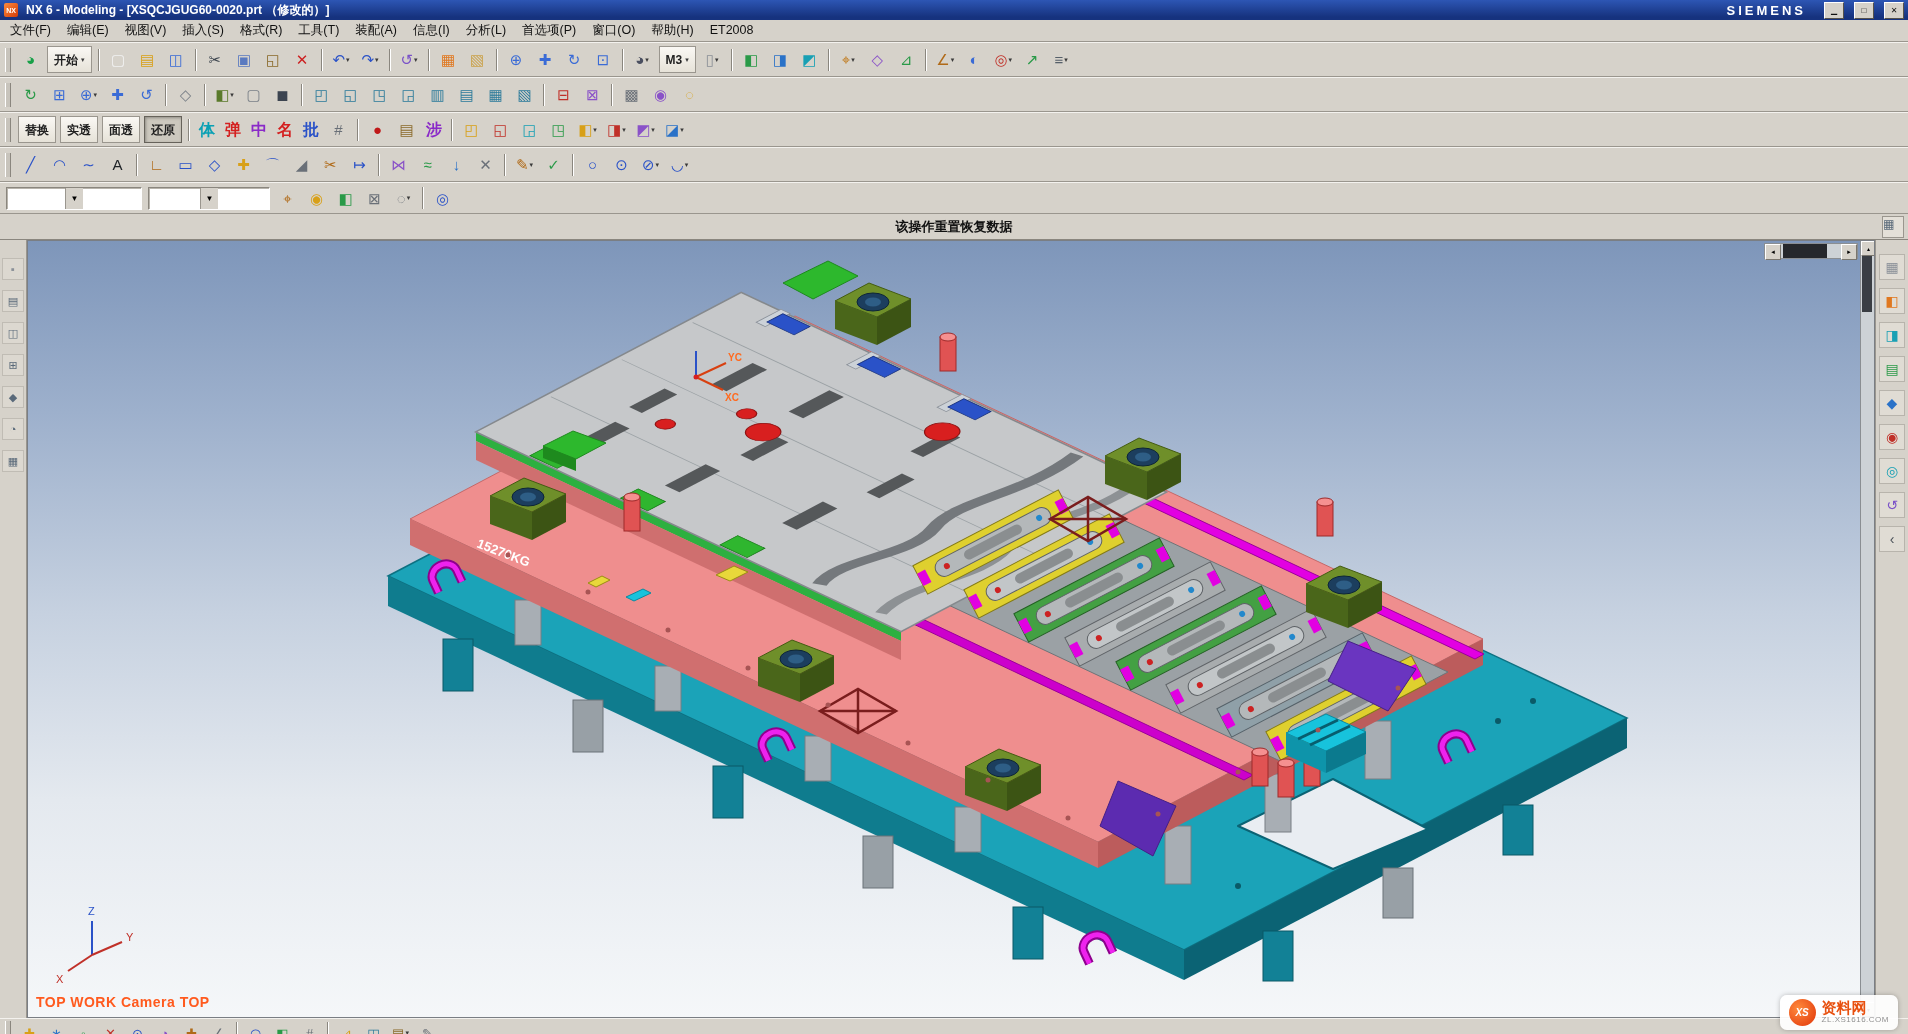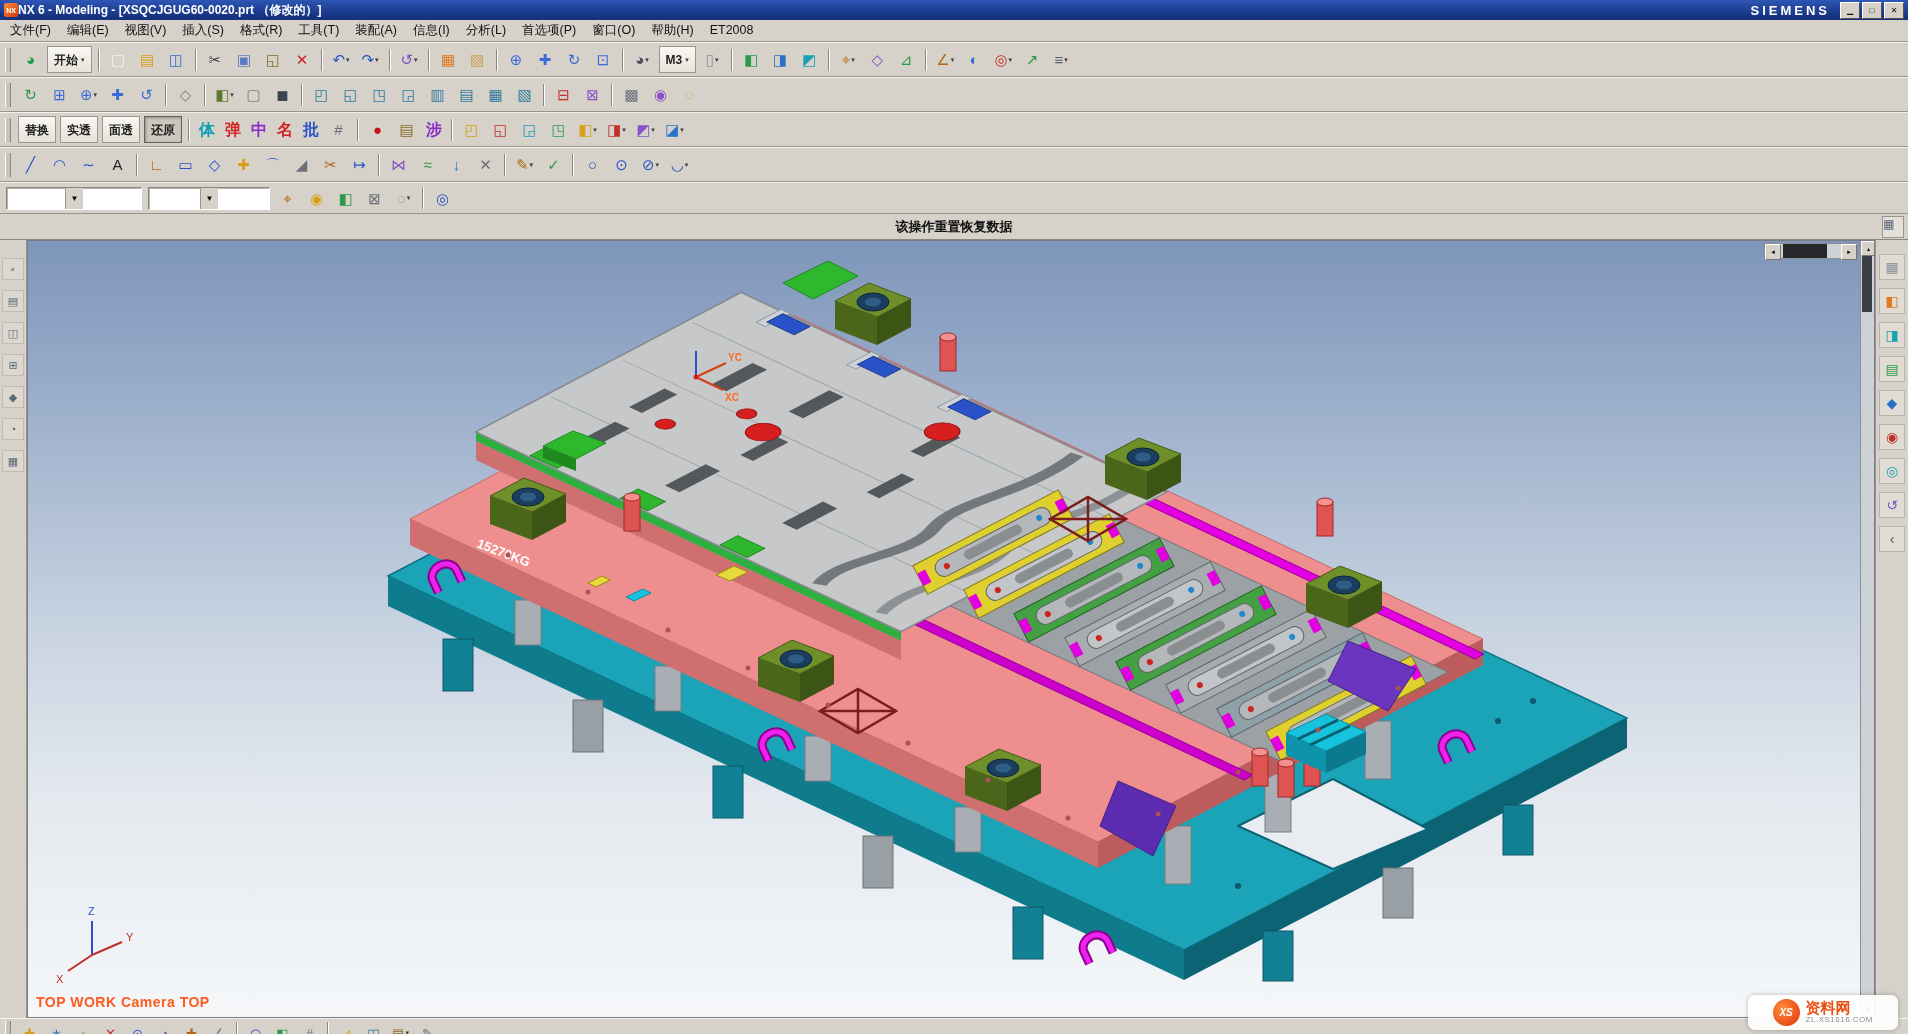--- a/index.html
+++ b/index.html
@@ -1,18 +1,18 @@
 <!DOCTYPE html>
 <html><head>
 <meta charset="utf-8">
 <style>
   html,body{margin:0;padding:0;width:1908px;height:1034px;overflow:hidden;
     font-family:"Liberation Sans","DejaVu Sans",sans-serif;background:#d6d2ca;
     -webkit-font-smoothing:antialiased;}
-  .titlebar{height:20px;display:flex;align-items:center;padding:0 4px;gap:0;
+  .titlebar{height:20px;display:flex;align-items:center;padding:0 4px;gap:8px;
     background:linear-gradient(180deg,#2d56b4,#16327e 85%);color:#fff;}
   .appicon{width:14px;height:14px;background:linear-gradient(135deg,#ff8a3c,#d23c08);
     border-radius:2px;color:#fff;font-size:7px;font-weight:bold;display:flex;align-items:center;justify-content:center;}
   .title{font-size:12px;font-weight:bold;white-space:nowrap;overflow:hidden;}
   .brand{margin-left:auto;font-size:13px;font-weight:bold;letter-spacing:3px;margin-right:8px;}
   .winbtn{width:18px;height:15px;background:#d6d2ca;border:1px solid;border-color:#fff #55514a #55514a #fff;
     color:#111;font-size:8px;display:flex;align-items:center;justify-content:center;margin-left:2px;}
   .menubar{height:21px;display:flex;align-items:center;background:#d6d2ca;border-bottom:1px solid #9a968e;padding-left:2px;}
   .menubar .ti.menu{padding:2px 8px;font-size:12.5px;color:#111;}
   .tb-row{display:flex;align-items:center;height:33px;background:#d6d2ca;
@@ -48,21 +48,21 @@
   .hscroll .sthumb{position:absolute;left:2px;top:0;width:44px;height:100%;background:#26282c;}
   .vscroll{position:absolute;right:0;top:0;bottom:0;width:13px;background:#cdd2d6;border-left:1px solid #8a8e92;}
   .vscroll .sarr{width:100%;height:13px;background:#d6d2ca;border:1px solid;border-color:#fff #7a766e #7a766e #fff;font-size:6px;display:flex;align-items:center;justify-content:center;}
   .vscroll .sarr.bot{position:absolute;bottom:0;}
   .vscroll .sthumb{position:absolute;top:15px;left:1px;width:10px;height:56px;background:#3a3e44;}
   .rescol{width:32px;background:#d6d2ca;border-left:1px solid #9a968e;display:flex;flex-direction:column;align-items:center;padding-top:10px;}
   .rescol .ti.btn{min-width:24px;width:24px;height:24px;font-size:14px;margin:4px 0;border:1px solid #b8b4ac;background:#e0dcd4;}
   .bottombar{height:28px;border-top:1px solid #f4f2ee;}
   .bottombar .ti.btn{min-width:23px;height:23px;font-size:13px;}
   .watermark{position:fixed;right:10px;bottom:4px;z-index:60;display:flex;align-items:center;gap:6px;
-    padding:4px 25px;background:rgba(255,255,255,.93);border-radius:7px;box-shadow:0 0 5px rgba(0,0,0,.25);}
+    padding:4px 9px;background:rgba(255,255,255,.93);border-radius:7px;box-shadow:0 0 5px rgba(0,0,0,.25);}
   .wlogo{width:27px;height:27px;border-radius:50%;background:radial-gradient(circle at 35% 35%,#ff8a3c,#e03408);
     color:#fff;font-size:10px;font-style:italic;font-weight:bold;display:flex;align-items:center;justify-content:center;}
   .wtxt{display:flex;flex-direction:column;line-height:1.1;}
   .wsite{font-size:15px;font-weight:bold;color:#e8500f;}
   .wdom{font-size:8px;color:#909090;letter-spacing:.5px;}
 </style>
 </head>
 <body>
 
 <div class="titlebar">

